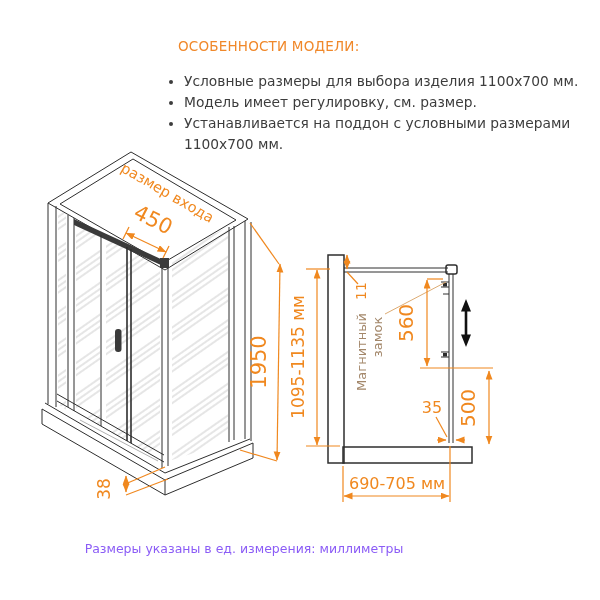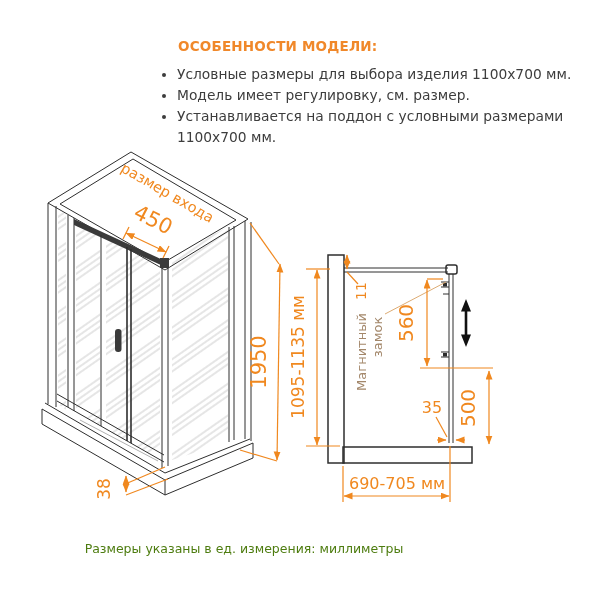--- a/index.html
+++ b/index.html
@@ -2,28 +2,28 @@
 <html><head>
 <meta charset="utf-8">
 <style>
   html,body{margin:0;padding:0;}
   body{
     width:600px;height:600px;background:#ffffff;position:relative;overflow:hidden;
     font-family:"DejaVu Sans","Liberation Sans",sans-serif;color:#3d3d3d;
   }
   .title{
     position:absolute;left:178px;top:38px;
-    font-size:13.5px;font-weight:bold;color:#f0882a;letter-spacing:.2px;
+    font-size:13.5px;font-weight:normal;color:#f0882a;letter-spacing:.2px;
   }
   .bullets{position:absolute;left:152px;top:56px;width:442px;}
-  .bullets ul{margin:8px;padding:0 0 0 17px;list-style:disc;}
+  .bullets ul{margin:15px;padding:0 0 0 17px;list-style:disc;}
   .bullets li{font-size:13.8px;line-height:21px;color:#3d3d3d;}
   .footer-note{
     position:absolute;left:0;top:541px;width:488px;text-align:center;
-    font-size:12.5px;color:#4d7c0f;
+    font-size:12.5px;color:#8b5cf6;
   }
   svg text{font-family:"DejaVu Sans","Liberation Sans",sans-serif;}
   .dim{fill:#f0881f;}
   .muted{fill:#a3876a;}
   .ln{stroke:#2e2e2e;fill:none;stroke-width:1;}
   .lnb{stroke:#2e2e2e;fill:none;stroke-width:1.5;}
   .oln{stroke:#f0881f;fill:none;stroke-width:1.2;}
 </style>
 </head>
 <body>

